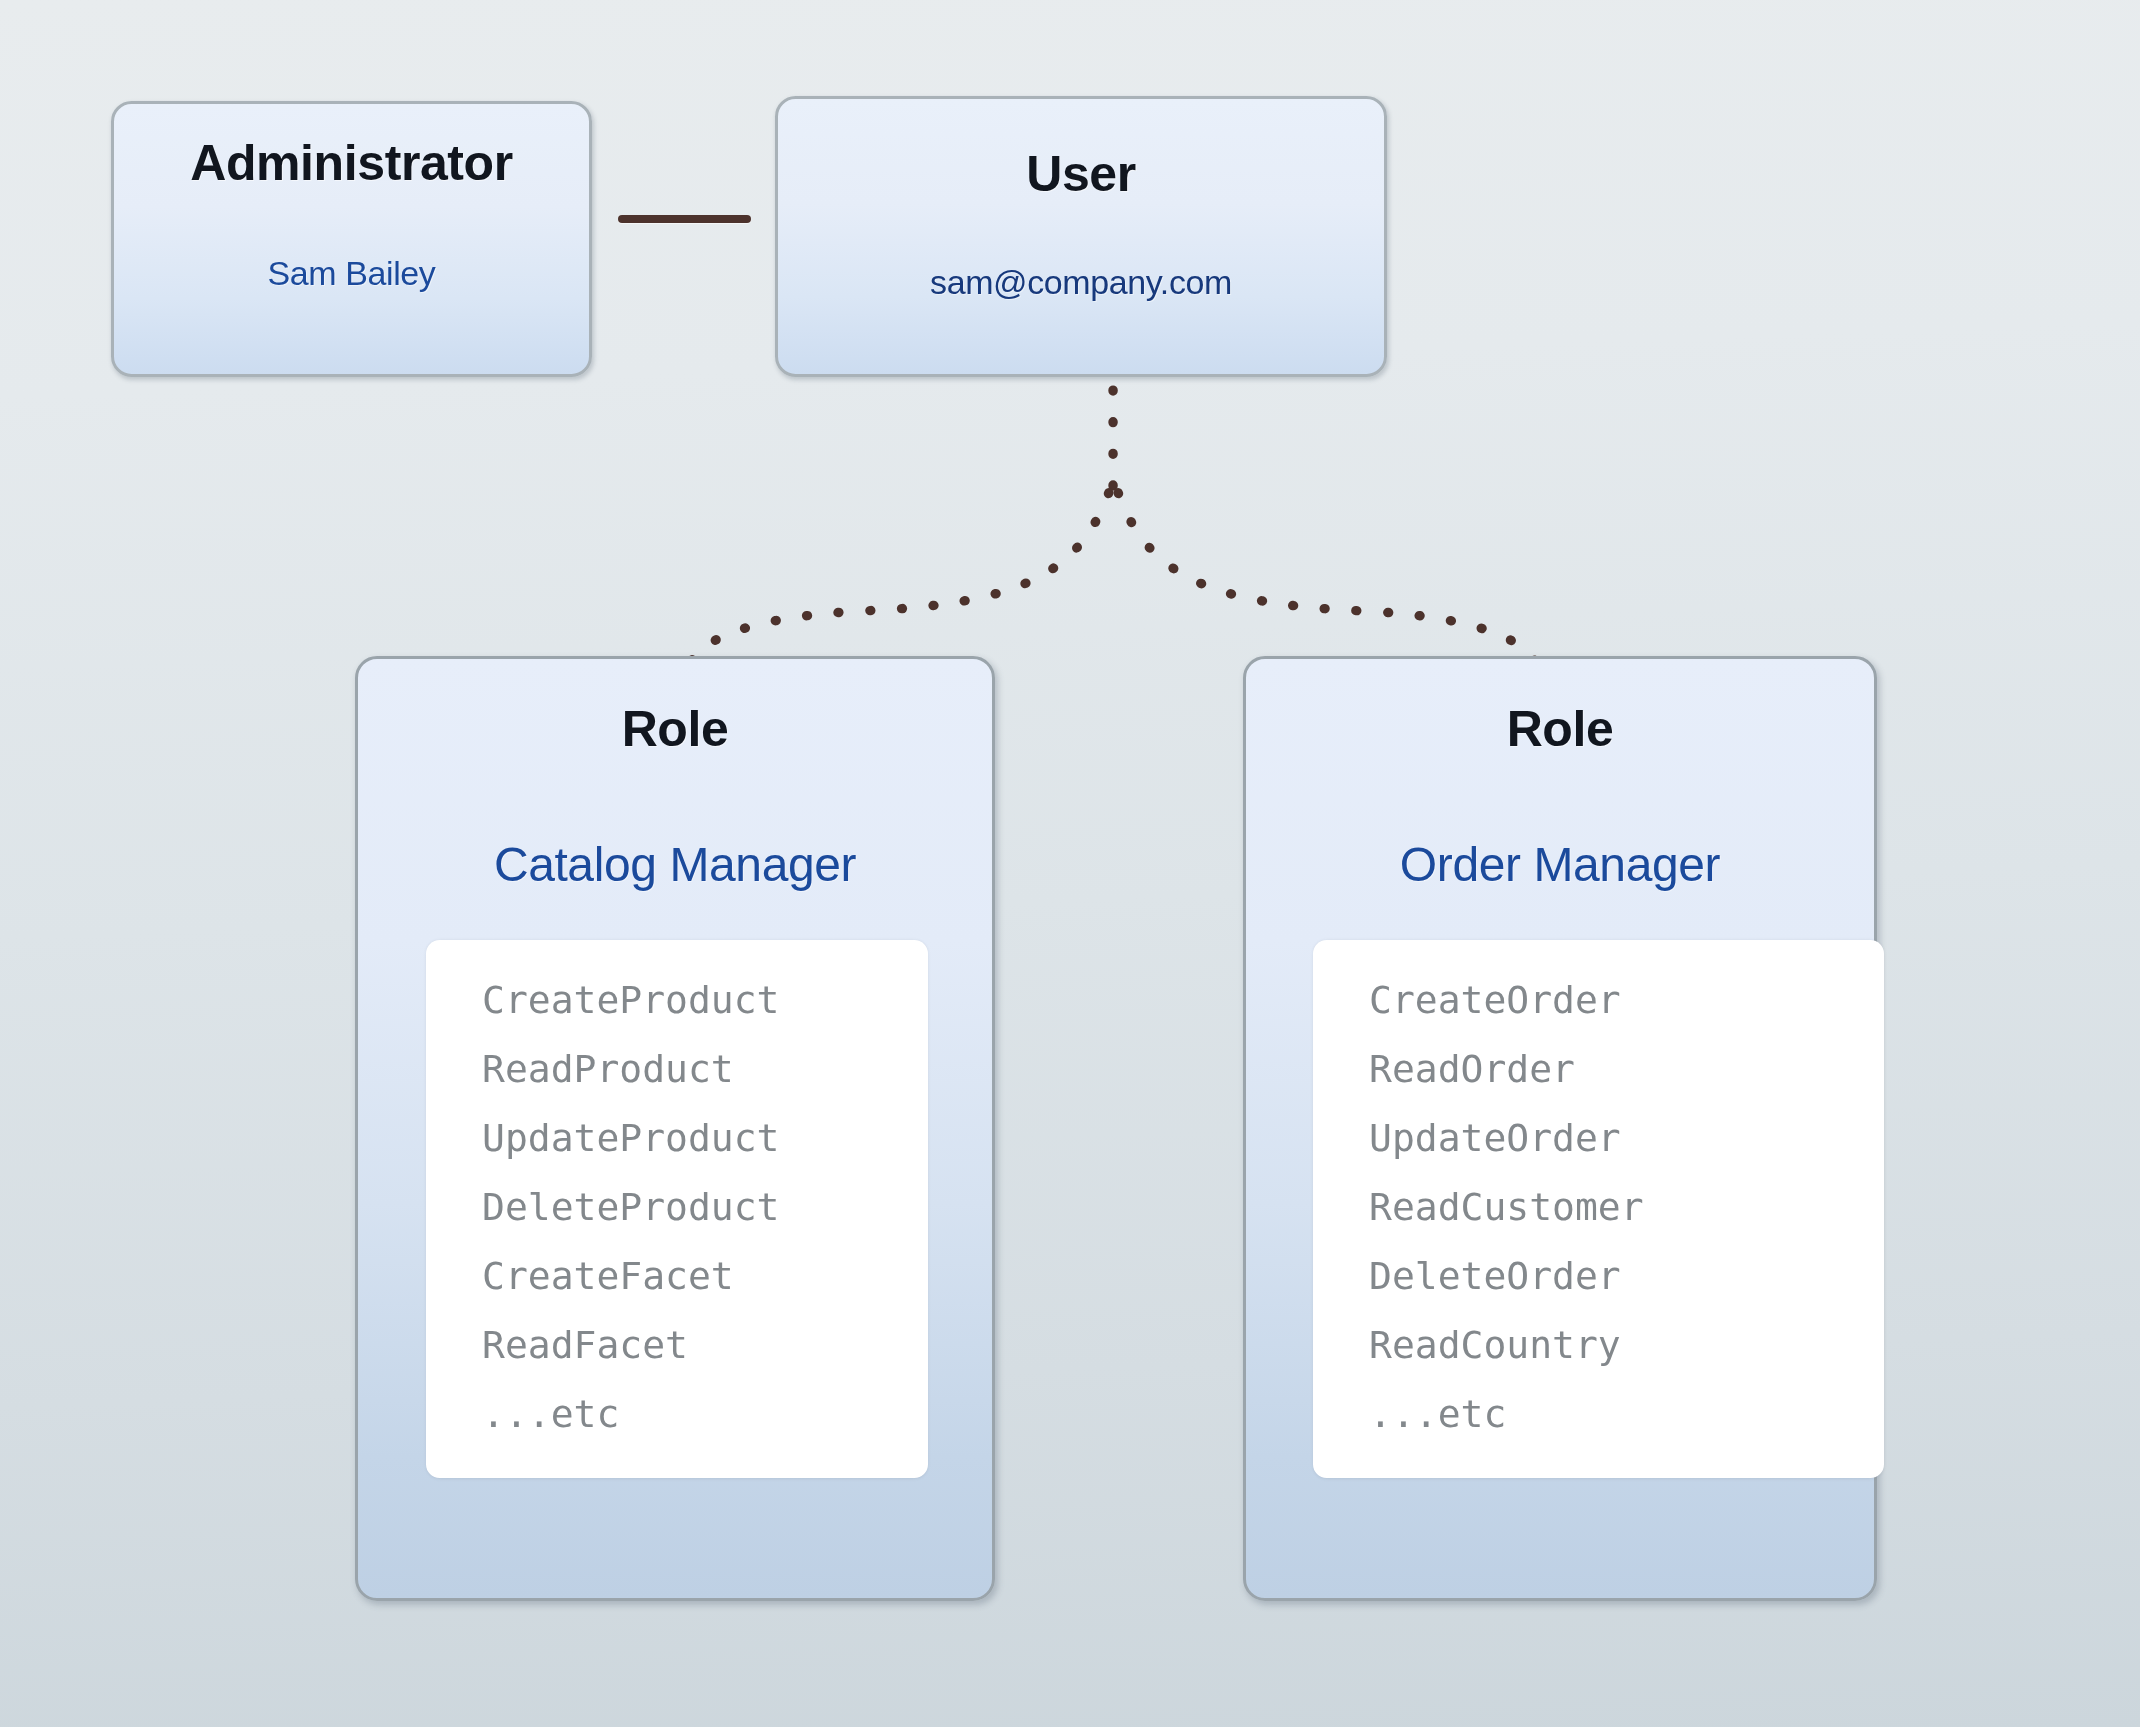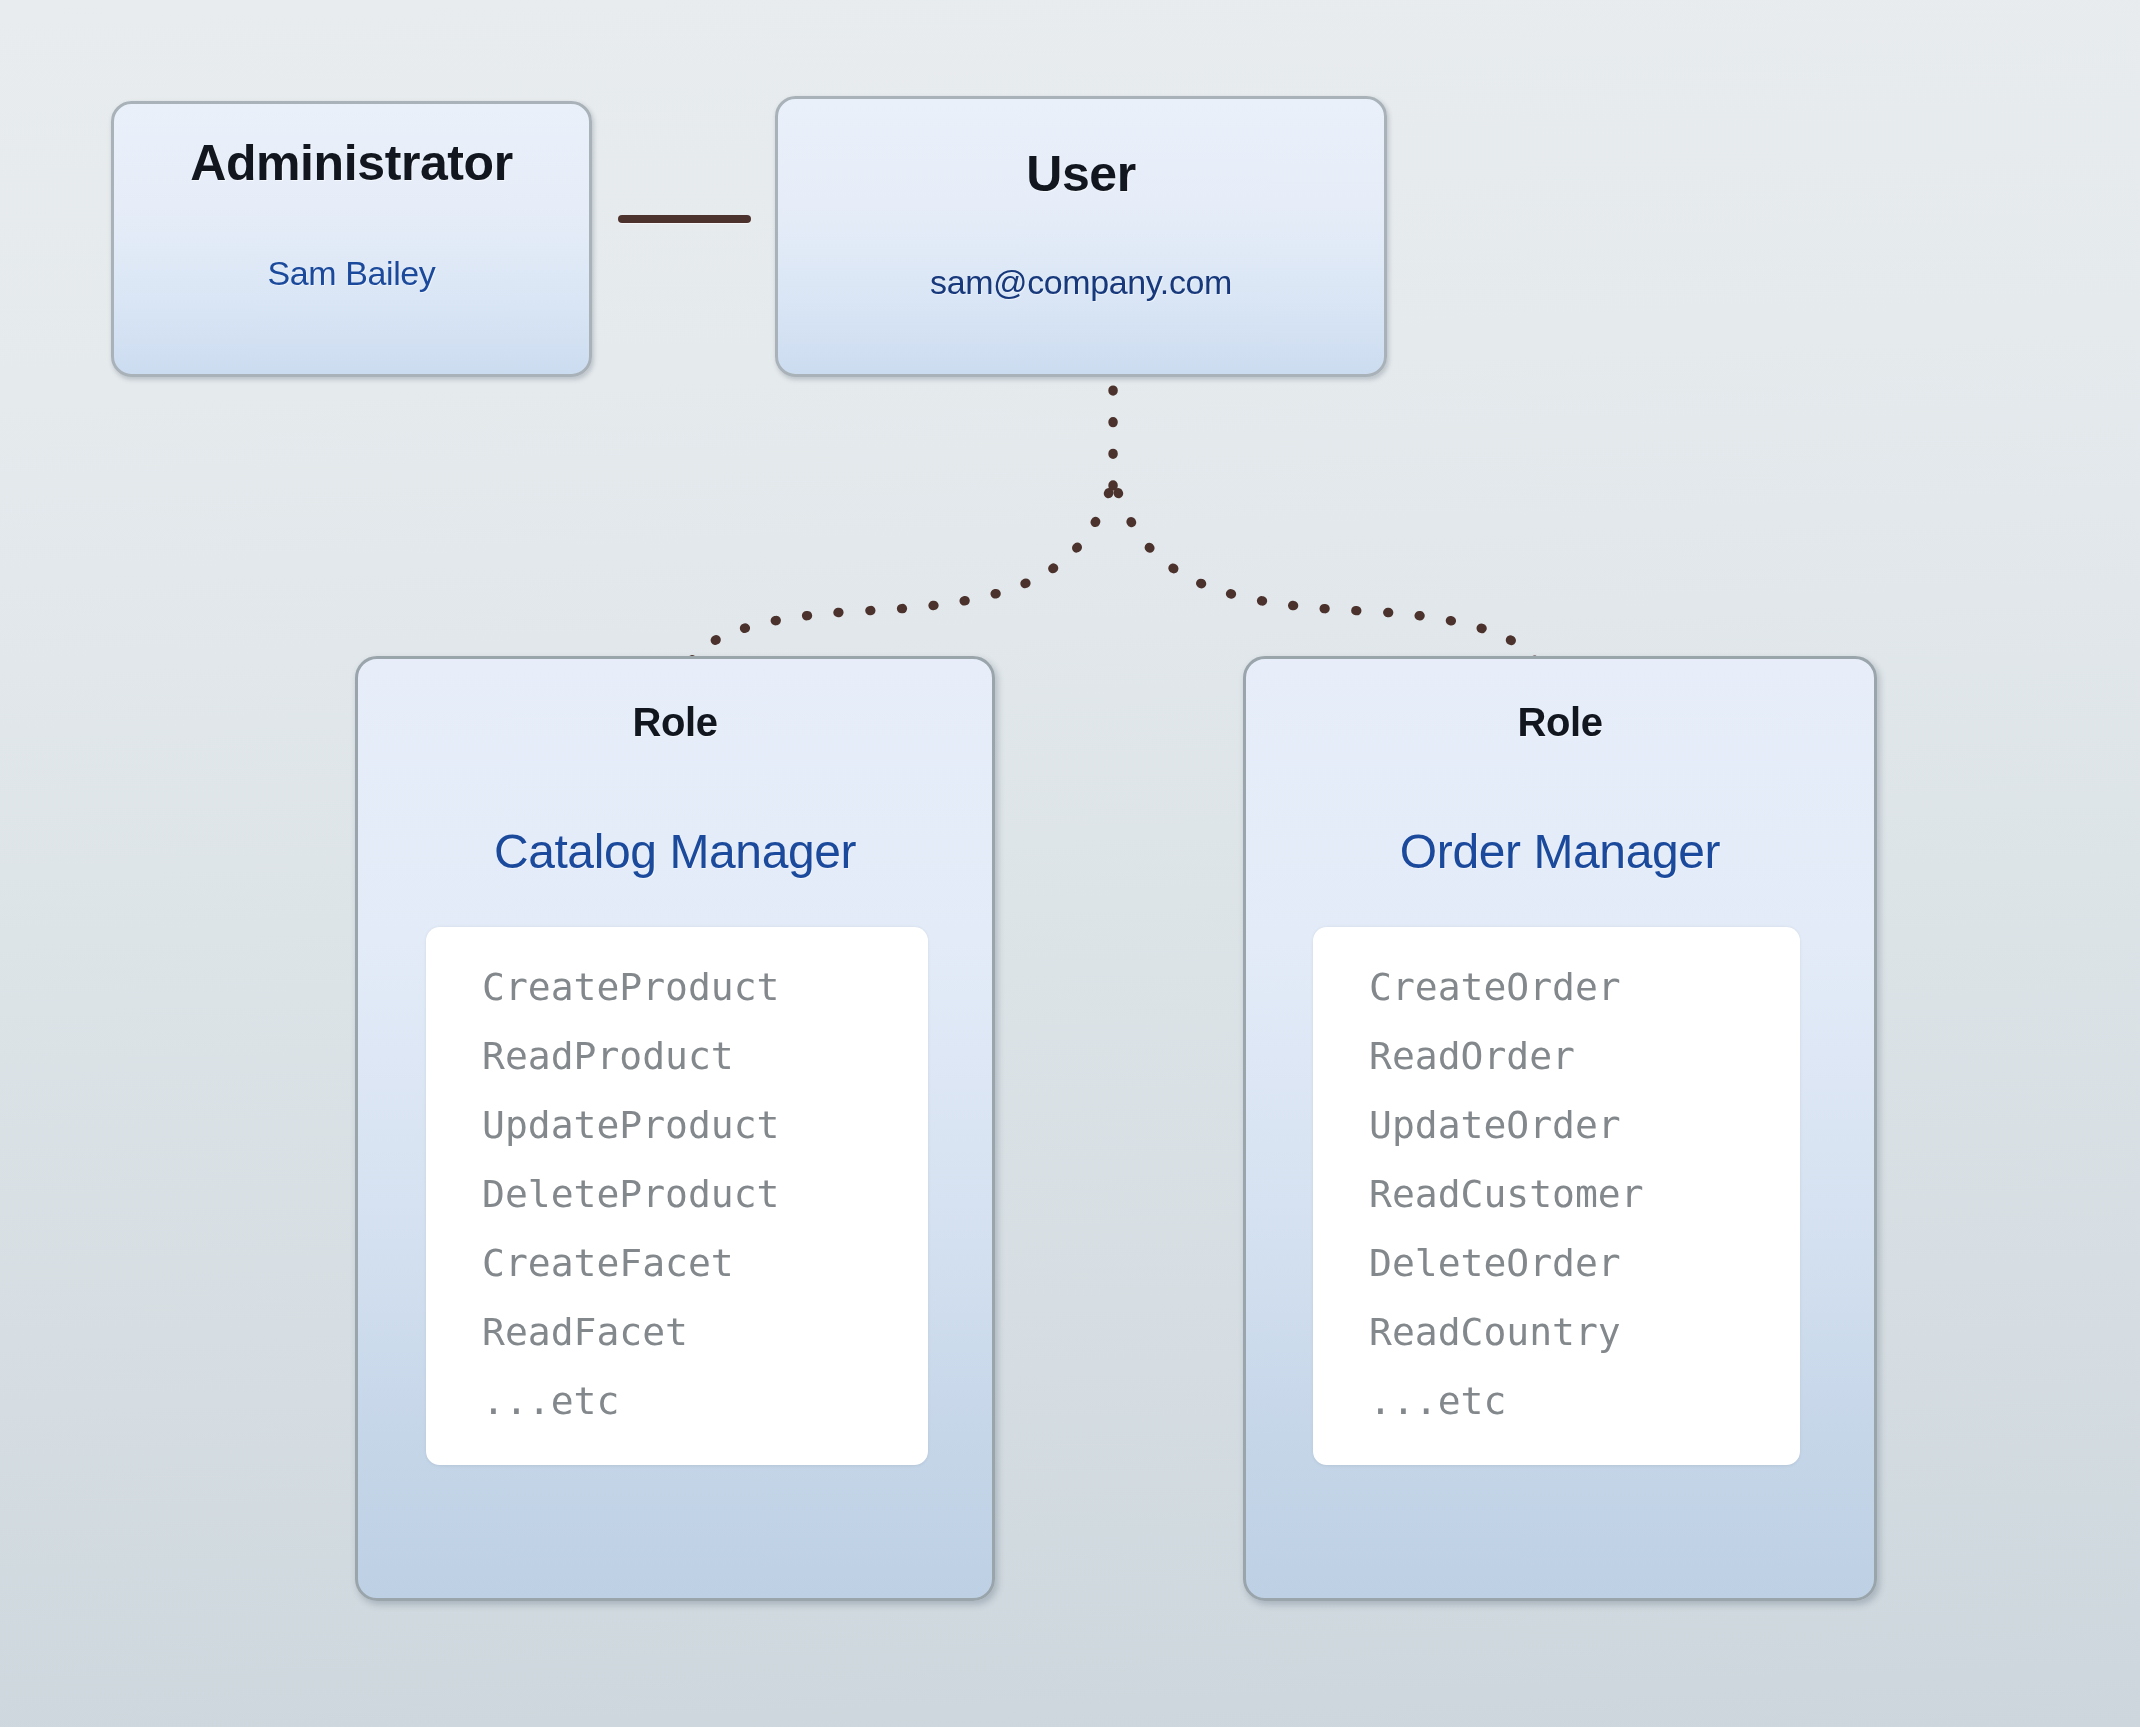--- a/index.html
+++ b/index.html
@@ -104,21 +104,21 @@
     border: 3.4px solid #9aa4ab;
     border-radius: 22px;
     background: linear-gradient(180deg, #e7eefa 0%, #e3ebf8 30%, #d6e2f1 58%, #c4d5e8 85%, #bed0e4 100%);
     box-shadow: 2.6px 3.4px 6px rgba(85,100,115,0.3);
     display: flex;
     flex-direction: column;
     align-items: center;
   }
 
   .role-type {
-    font-size: 40px;
+    font-size: 50px;
     font-weight: bold;
     color: #11161f;
     letter-spacing: -0.4px;
     text-shadow: 0.9px 0.9px 0 rgba(255,255,255,0.5);
     margin-top: 41px;
     white-space: nowrap;
   }
 
   .role-name {
     font-size: 48px;
@@ -167,21 +167,21 @@
   }
 
   #role-order {
     left: 1243px;
     top: 656px;
     width: 634px;
     height: 945px;
   }
   #role-order .perm-panel {
     margin-left: 67px;
-    width: 487px;
+    width: 571px;
   }
 </style>
 </head>
 <body>
 
 <div class="canvas">
 
   <div class="entity-box" id="admin-box">
     <div class="entity-type">Administrator</div>
     <div class="entity-value">Sam Bailey</div>

